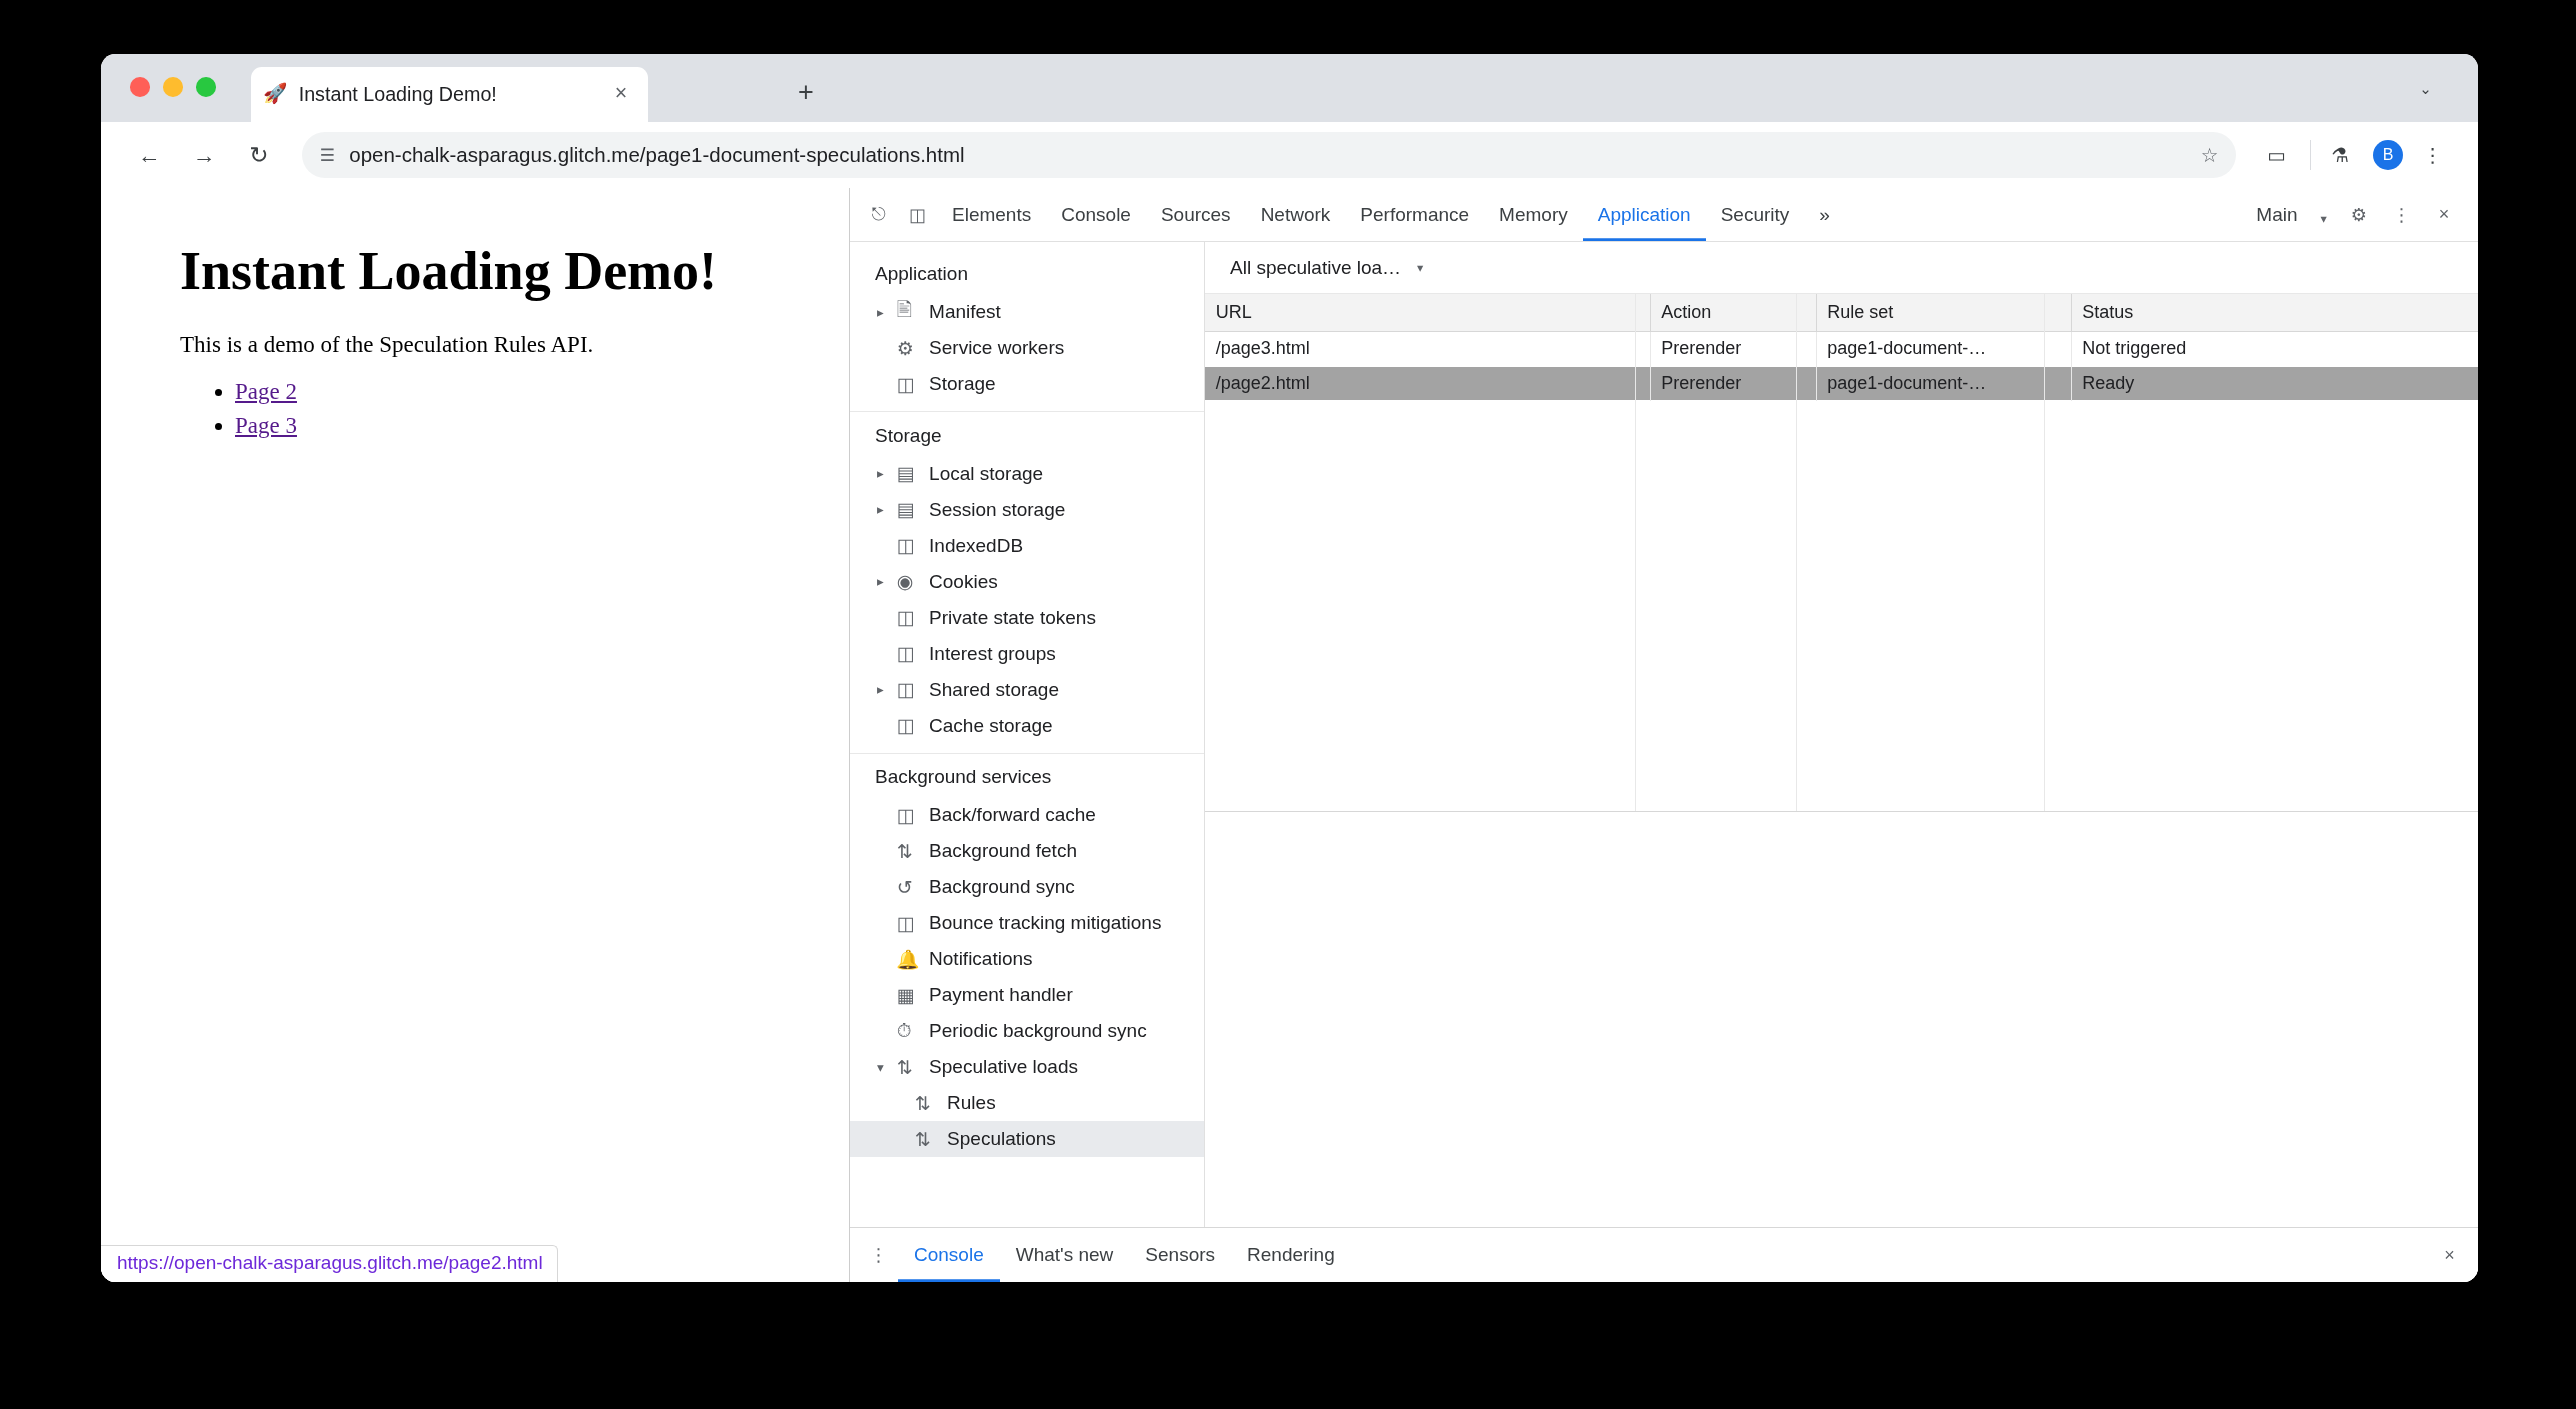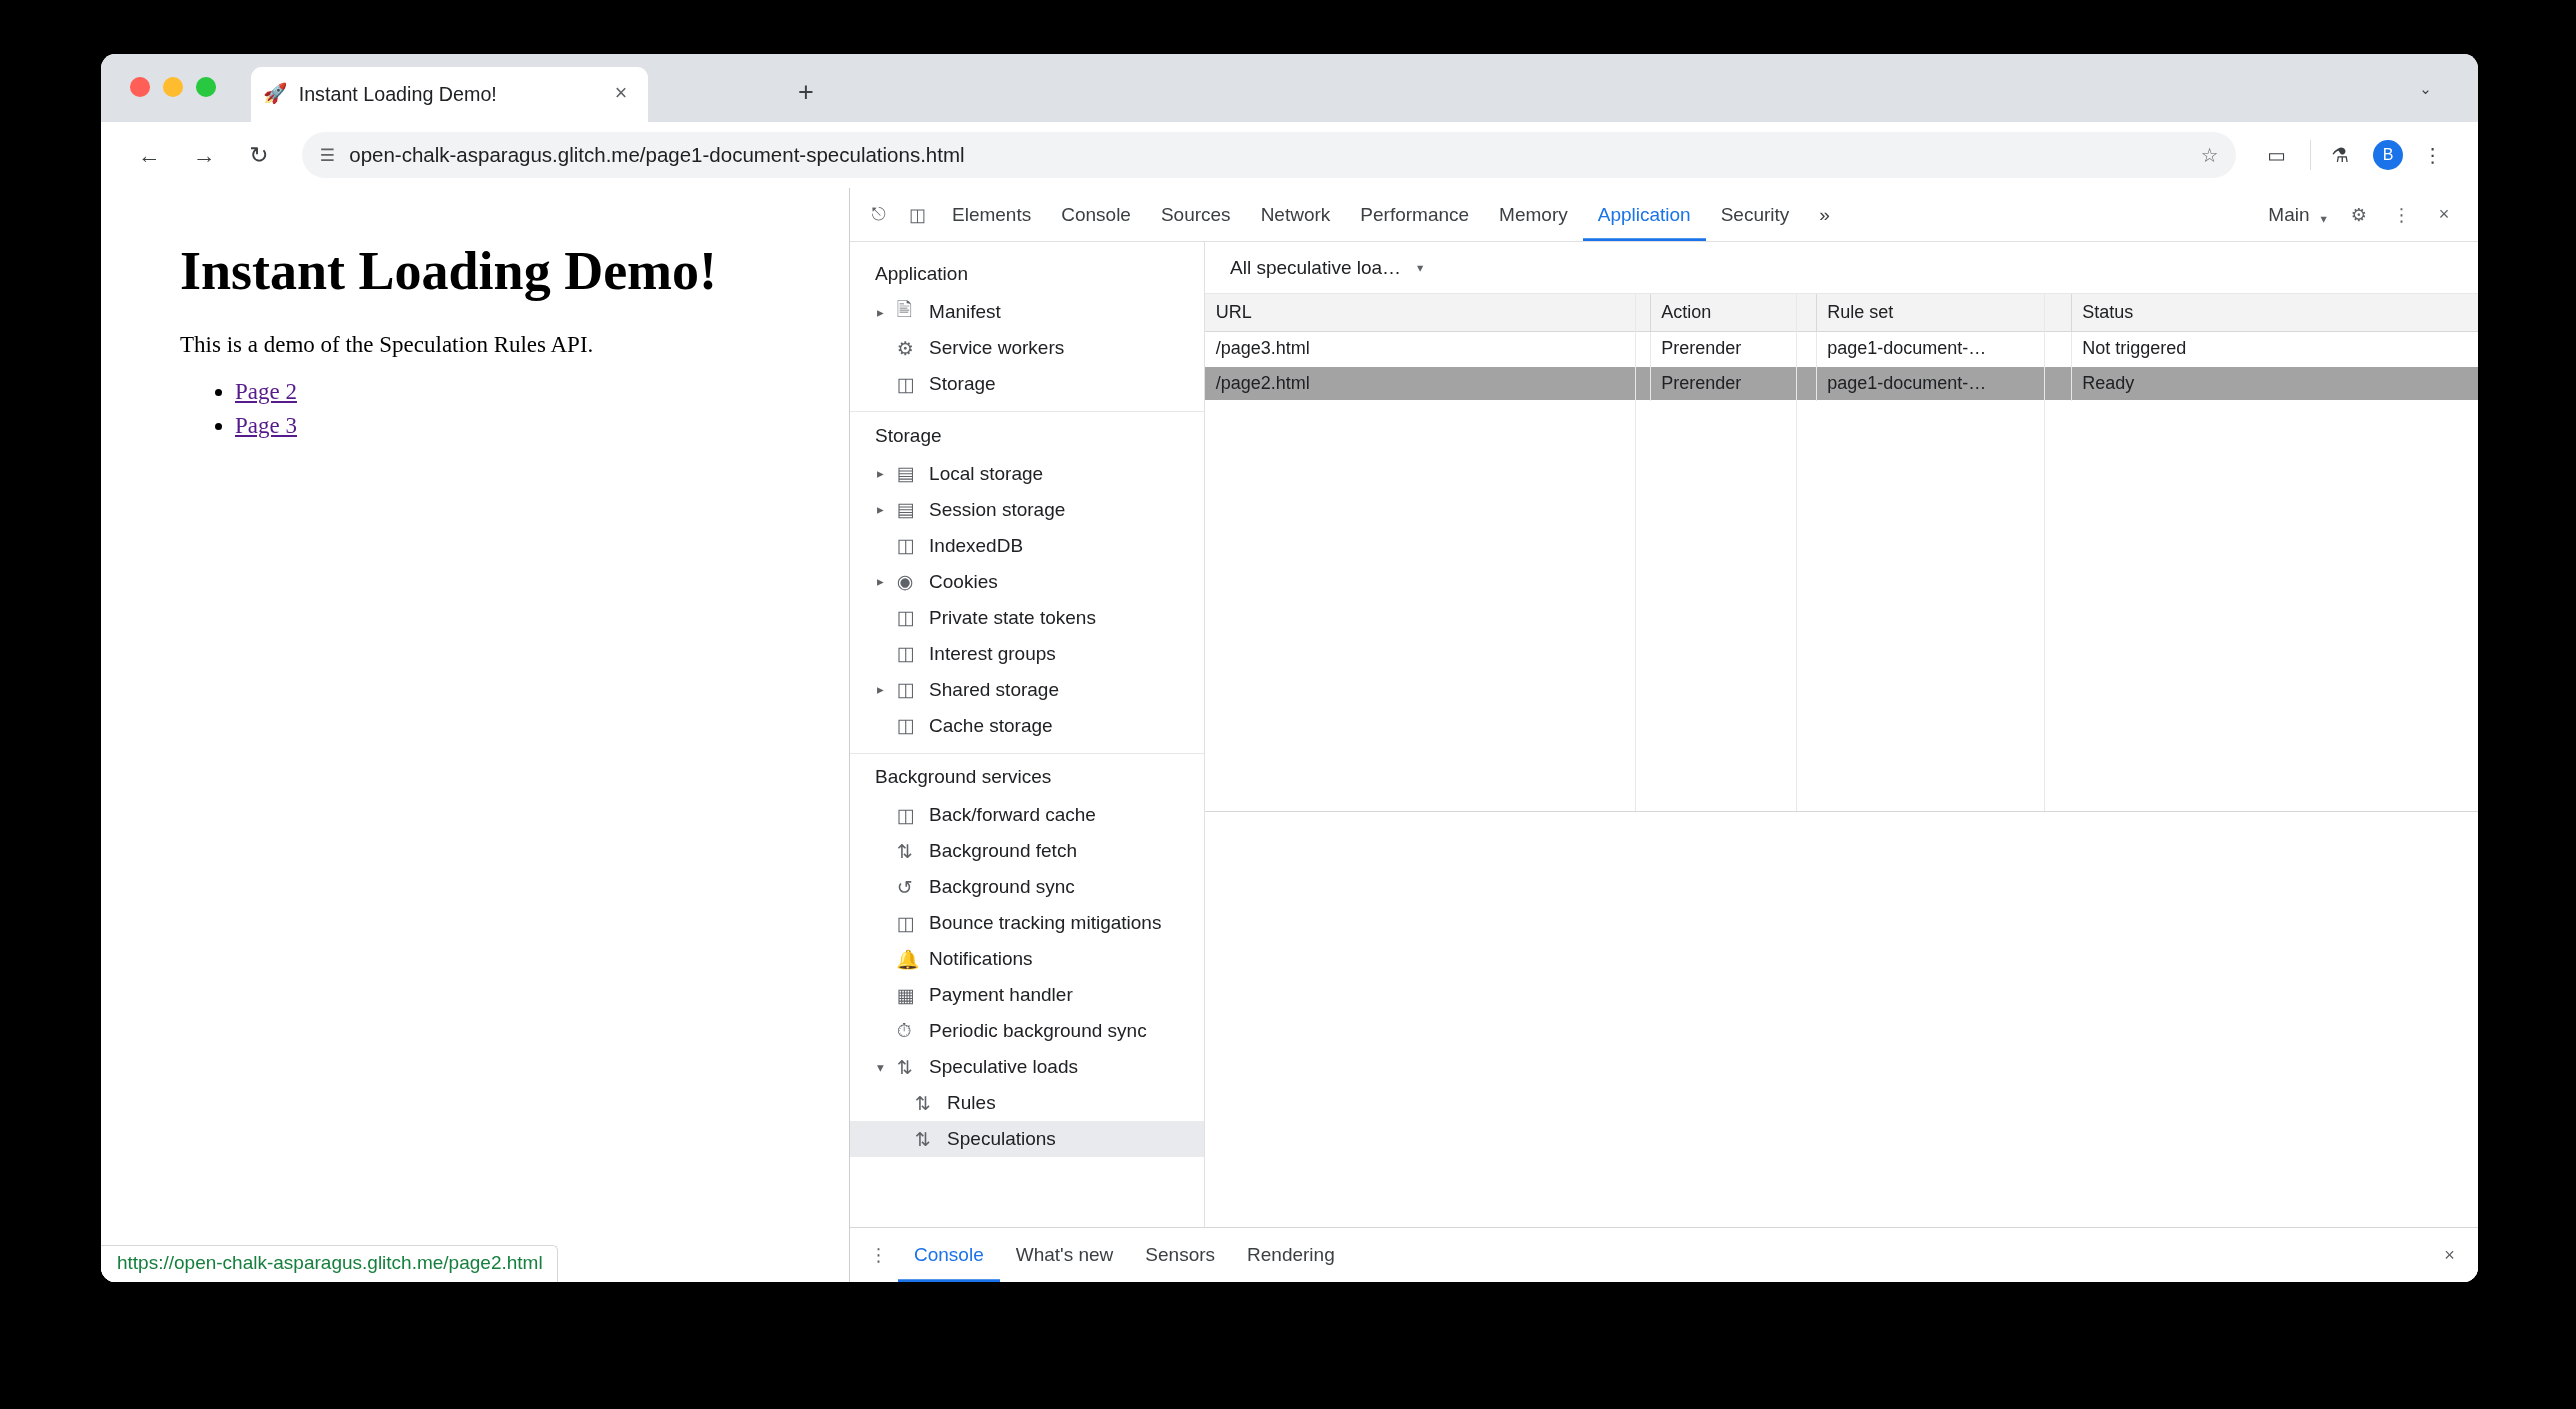--- a/index.html
+++ b/index.html
@@ -188,21 +188,21 @@
   .statusbubble {
     position: absolute;
     left: 0;
     bottom: 0;
     background: #ffffff;
     border: 0.9px solid #d7d7d7;
     border-left: none;
     border-bottom: none;
     padding: 6.3px 14.3px 8px 16px;
     font-size: 19px;
-    color: #15803d;
+    color: #6d28d9;
     border-radius: 0 5.4px 0 0;
   }
 
   
   .devtools {
     position: absolute;
     left: 748px;
     top: 0;
     width: 1629px;
     height: 1094px;
@@ -243,21 +243,21 @@
   .dt-tabbar .spacer { flex: 1; }
   .dt-right {
     display: flex;
     align-items: center;
     gap: 3.6px;
     padding-right: 5.4px;
   }
   .dt-main-select {
     display: flex;
     align-items: flex-end;
-    gap: 11px;
+    gap: 23px;
     font-size: 19px;
     color: #3c4043;
     padding: 0 9px;
   }
 
   .dt-body {
     flex: 1;
     display: flex;
     min-height: 0;
   }

